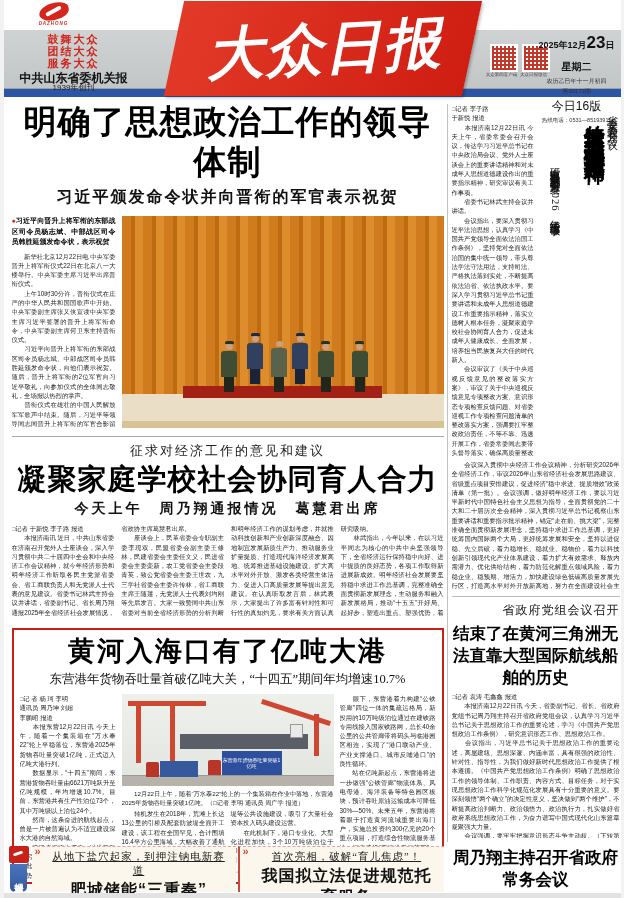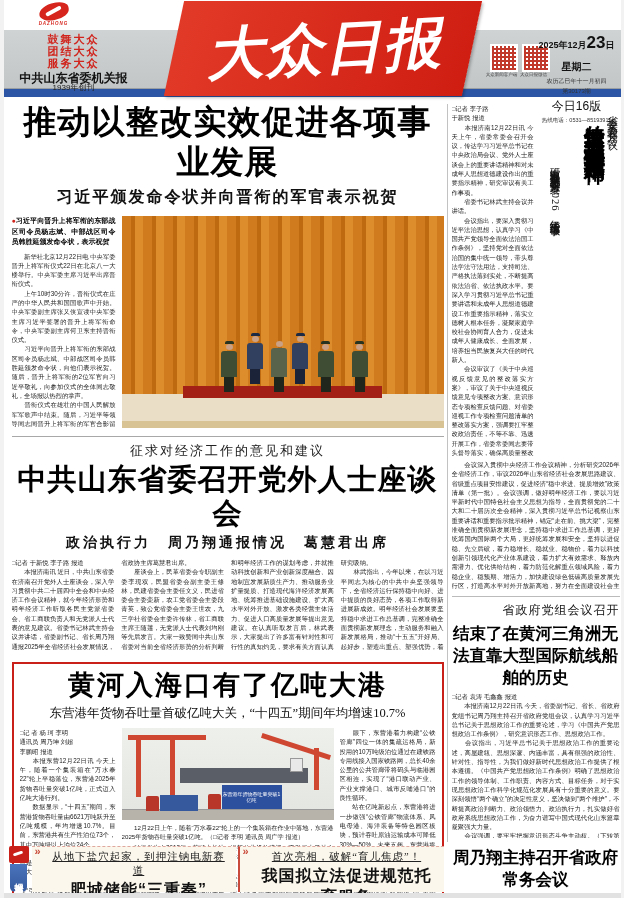--- a/index.html
+++ b/index.html
@@ -173,21 +173,21 @@
       <div class="pages">今日16版</div>
       <div class="hotline">热线电话：0531—85193911</div>
     </div>
   </div>
 
   <div class="vsep"></div>
 
   <div class="left-area">
 
     <div>
-      <div class="mil-headline">推动以整改实效促进各项事业发展</div>
+      <div class="mil-headline">明确了思想政治工作的领导体制</div>
       <div class="mil-sub">习近平颁发命令状并向晋衔的军官表示祝贺</div>
       <div class="mil-row">
         <div class="mil-left">
           <div class="mil-intro"><span class="red-dot">●</span><span>习近平向晋升上将军衔的东部战区司令员杨志斌、中部战区司令员韩胜延颁发命令状，表示祝贺</span></div>
           <div class="small" style="margin-top:4px">　　新华社北京12月22日电 中央军委晋升上将军衔仪式22日在北京八一大楼举行。中央军委主席习近平出席晋衔仪式。
 　　上午10时30分许，晋衔仪式在庄严的中华人民共和国国歌声中开始。中央军委副主席张又侠宣读中央军委主席习近平签署的晋升上将军衔命令，中央军委副主席何卫东主持晋衔仪式。
 　　习近平向晋升上将军衔的东部战区司令员杨志斌、中部战区司令员韩胜延颁发命令状，向他们表示祝贺。随后，晋升上将军衔的2位军官向习近平敬礼，向参加仪式的全体同志敬礼，全场报以热烈的掌声。
 　　晋衔仪式在雄壮的中国人民解放军军歌声中结束。随后，习近平等领导同志同晋升上将军衔的军官合影留念。
 　　中央军委委员出席，军委机关各部门、军队驻京有关单位主要负责同志参加晋衔仪式。</div>
 
@@ -232,22 +232,22 @@
               <div class="legs"></div>
             </div>
         </div>
       </div>
     </div>
 
     <div class="rule"></div>
 
     <div>
       <div class="sym-kicker">征求对经济工作的意见和建议</div>
-      <div class="sym-headline">中共山东省委召开党外人士座谈会</div>
-      <div class="sym-sub">政治执行力　周乃翔通报情况　葛慧君出席</div>
+      <div class="sym-headline">凝聚家庭学校社会协同育人合力</div>
+      <div class="sym-sub">今天上午　周乃翔通报情况　葛慧君出席</div>
       <div class="sym-body small">□记者 于新悦 李子路 报道
 　　本报济南讯 近日，中共山东省委在济南召开党外人士座谈会，深入学习贯彻中共二十届四中全会和中央经济工作会议精神，就今年经济形势和明年经济工作听取各民主党派省委会、省工商联负责人和无党派人士代表的意见建议。省委书记林武主持会议并讲话，省委副书记、省长周乃翔通报2025年全省经济社会发展情况，省政协主席葛慧君出席。
 　　座谈会上，民革省委会专职副主委李现双，民盟省委会副主委王修林，民建省委会主委任文义，民进省委会主委栾新，农工党省委会主委段青英，致公党省委会主委王世农，九三学社省委会主委许传林，省工商联主席王随莲，无党派人士代表刘均刚等先后发言。大家一致赞同中共山东省委对当前全省经济形势的分析判断和明年经济工作的谋划考虑，并就推动科技创新和产业创新深度融合、因地制宜发展新质生产力、推动服务业扩量提质、打造现代海洋经济发展高地、统筹推进基础设施建设、扩大高水平对外开放、激发各类经营主体活力、促进人口高质量发展等提出意见建议。在认真听取发言后，林武表示，大家提出了许多富有针对性和可行性的真知灼见，要求有关方面认真研究吸纳。
 　　林武指出，今年以来，在以习近平同志为核心的中共中央坚强领导下，全省经济运行保持稳中向好、进中提质的良好态势，各项工作取得新进展新成效。明年经济社会发展要坚持稳中求进工作总基调，完整准确全面贯彻新发展理念，主动服务和融入新发展格局，推动“十五五”开好局、起好步，塑造出重点、塑强优势，着力扩大内需、提振消费，建设现代化产业体系，全面深化改革开放，奋力谱写中国式现代化山东篇章。希望大家切实把思想和行动统一到中共中央决策部署和省委工作要求上来，发挥优势、服务大局，围绕“十五五”时期经济发展和科技创新等，在现代化强省建设中履职尽责，抓好队伍建设、高质量履职，引导广大成员和所联系群众坚定信心、凝聚共识，营造良好发展氛围。
 　　省委常委、统战部部长邓云锋等参加。</div>
     </div>
 
     <div class="port-box">
       <div class="port-headline">黄河入海口有了亿吨大港</div>
       <div class="port-sub">东营港年货物吞吐量首破亿吨大关，“十四五”期间年均增速10.7%</div>

